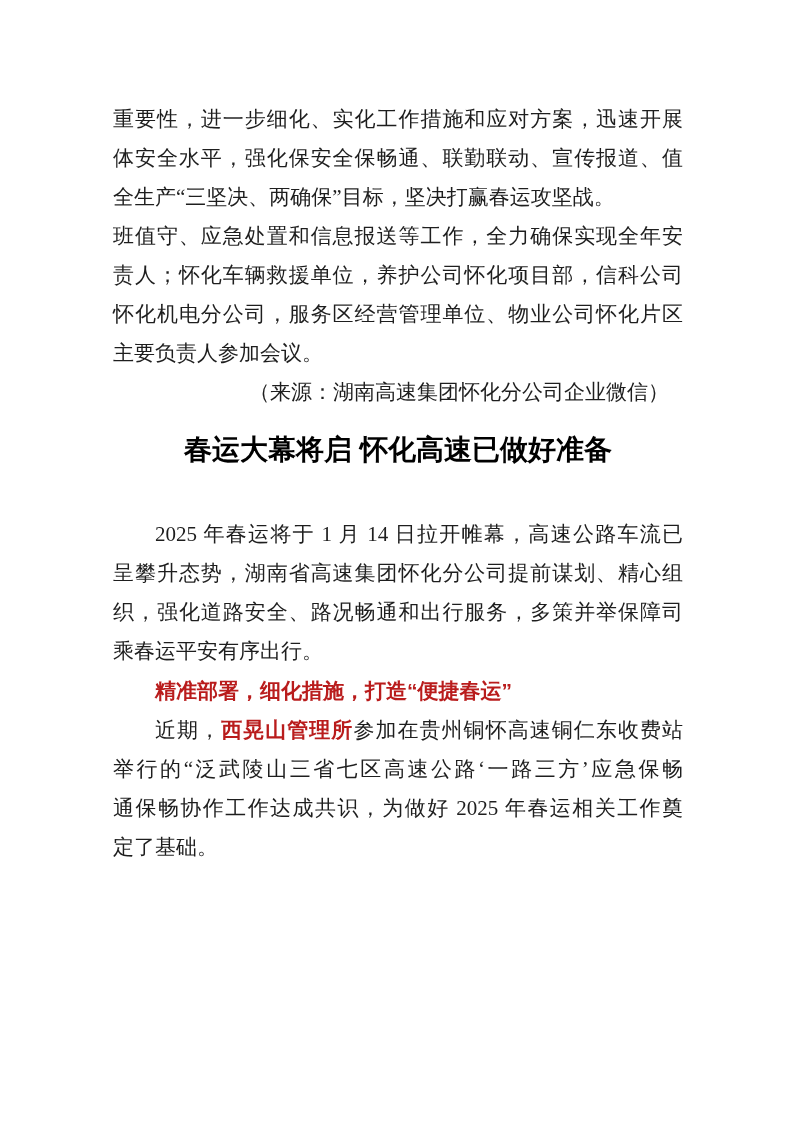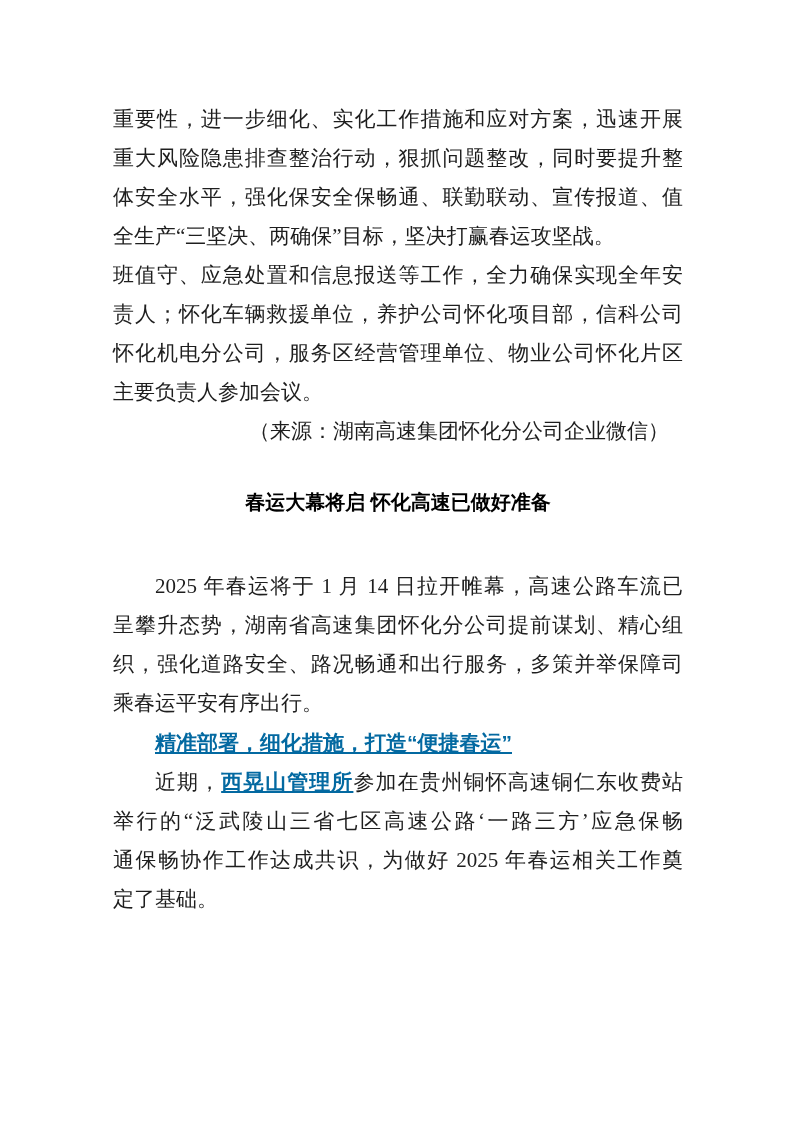--- a/index.html
+++ b/index.html
@@ -19,44 +19,42 @@
     line-height: 39px;
     color: #1e1e1e;
     text-align: justify;
   }
   .j { text-align-last: justify; }
   .indent { text-indent: 42px; }
   .right { text-align: right; text-align-last: right; padding-right: 14px; }
   .article-title {
     font-family: "Liberation Sans", "DejaVu Sans", sans-serif;
     font-weight: 700;
-    font-size: 20px;
+    font-size: 28px;
     line-height: 46px;
     color: #000000;
     text-align: right;
     text-align-last: center;
-    margin-top: 28px;
+    margin-top: 15px;
     margin-bottom: 42px;
   }
   .bold-sans {
     font-family: "Liberation Sans", "DejaVu Sans", sans-serif;
     font-weight: 700;
-    color: #0369a1;
-    text-decoration: underline;
+    color: #b91c1c;
   }
 </style>
 </head>
 <body>
 
 <div class="page">
 
   <section>
     <div>
       <p class="line j">重要性，进一步细化、实化工作措施和应对方案，迅速开展</p>
-      <p class="line j">重大风险隐患排查整治行动，狠抓问题整改，同时要提升整</p>
       <p class="line j">体安全水平，强化保安全保畅通、联勤联动、宣传报道、值</p>
       <p class="line">全生产“三坚决、两确保”目标，坚决打赢春运攻坚战。</p>
       <p class="line j">班值守、应急处置和信息报送等工作，全力确保实现全年安</p>
     </div>
 
     <div>
       <p class="line j">责人；怀化车辆救援单位，养护公司怀化项目部，信科公司</p>
       <p class="line j">怀化机电分公司，服务区经营管理单位、物业公司怀化片区</p>
       <p class="line">主要负责人参加会议。</p>
     </div>

